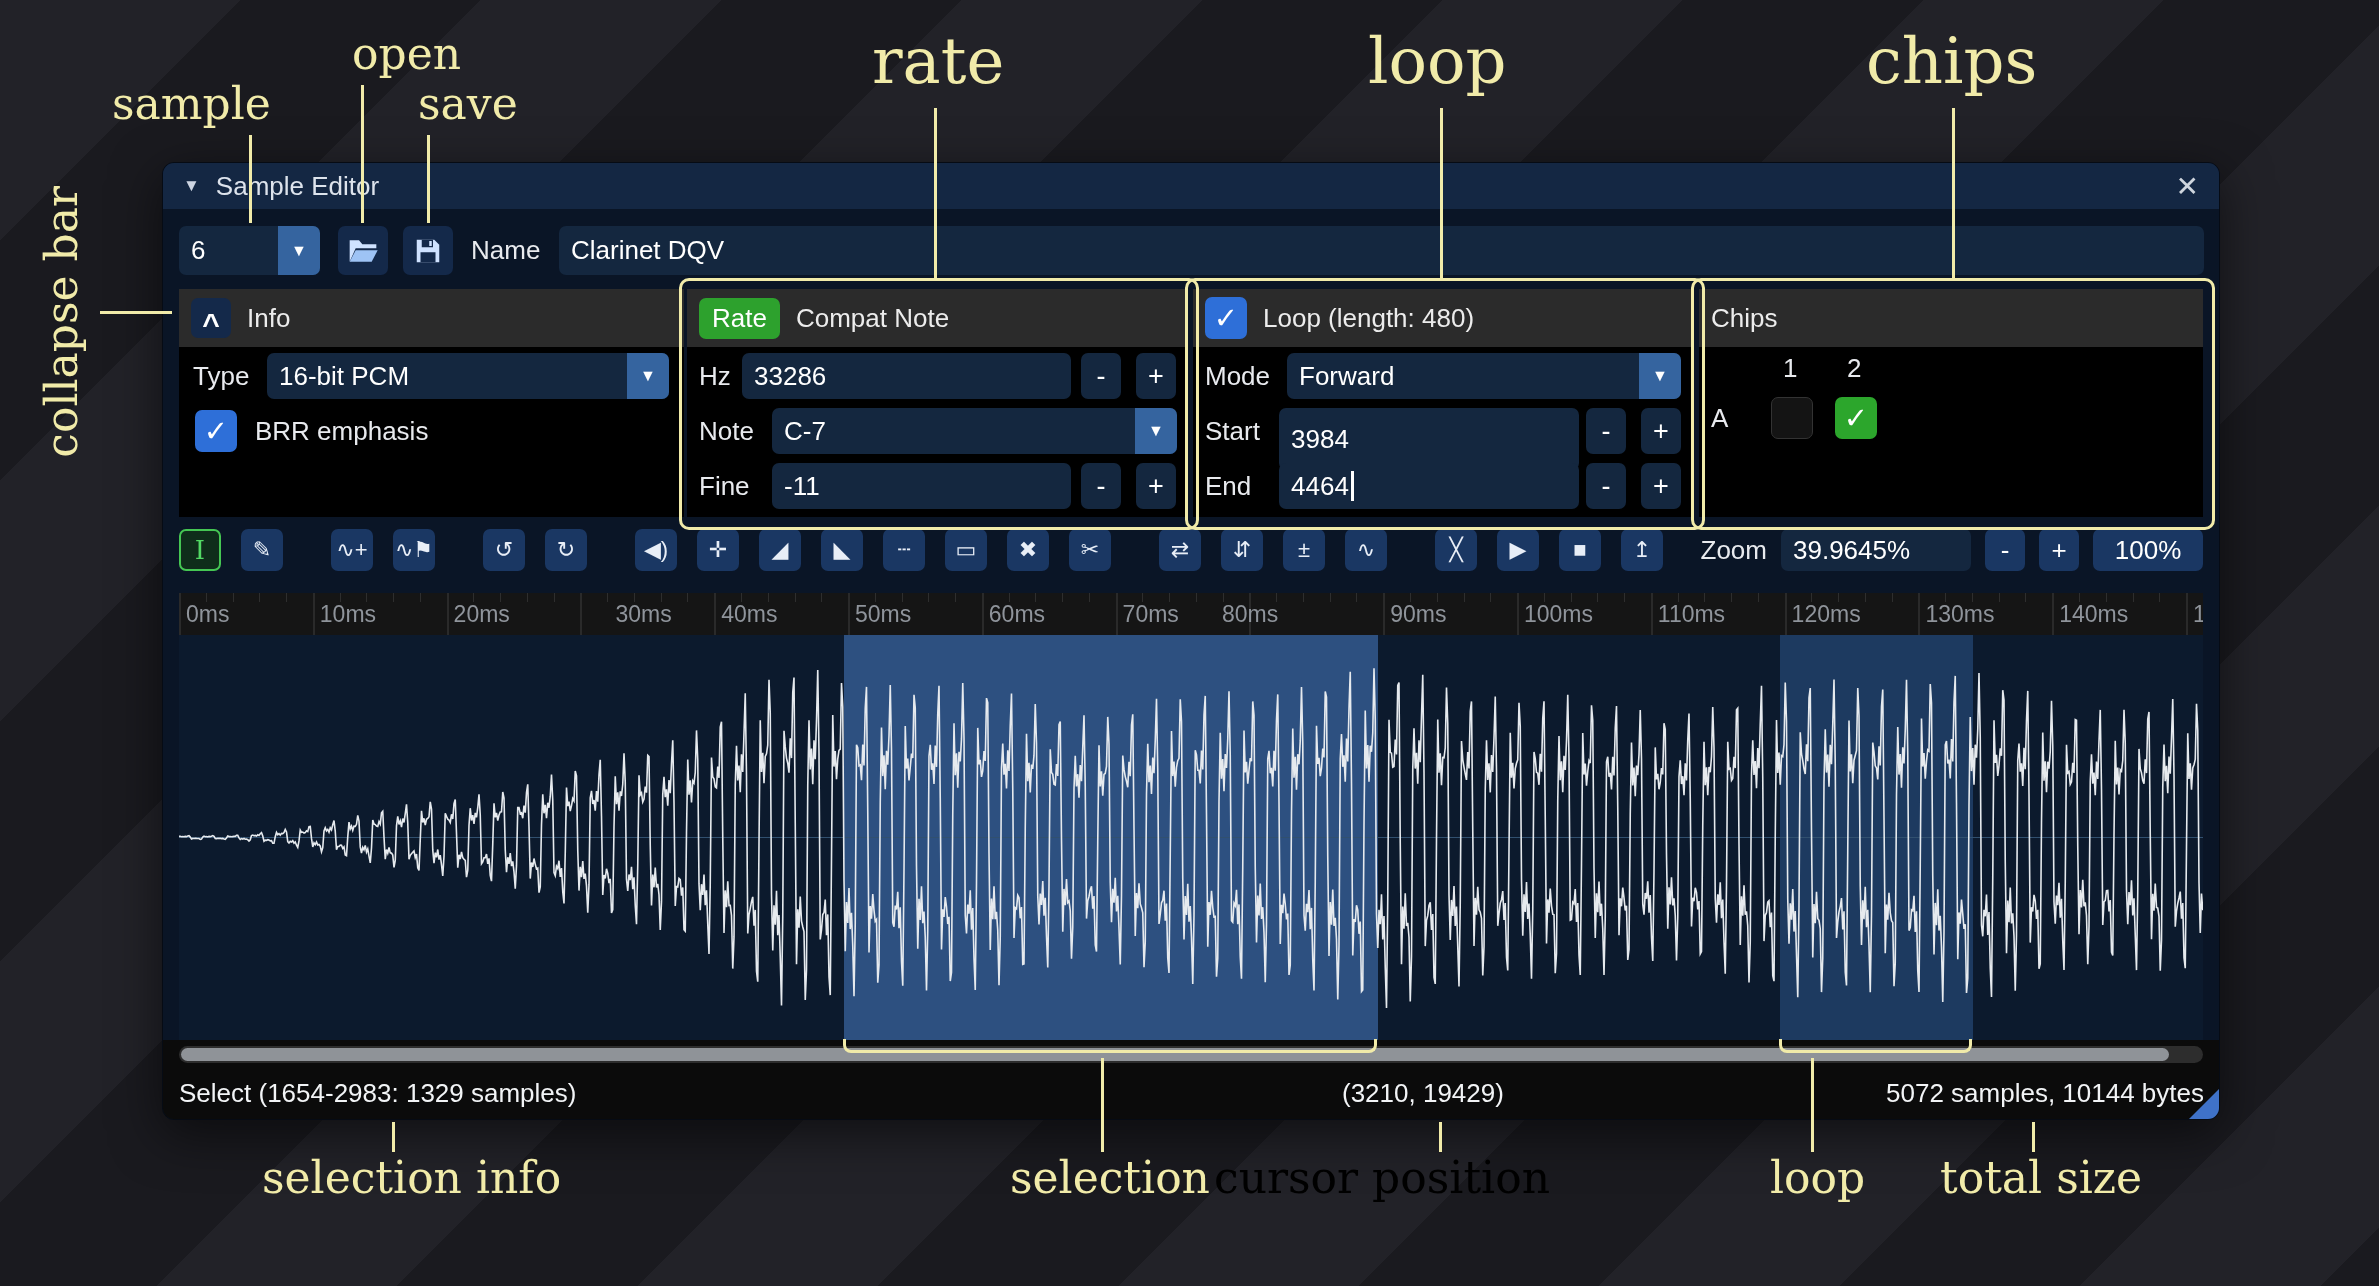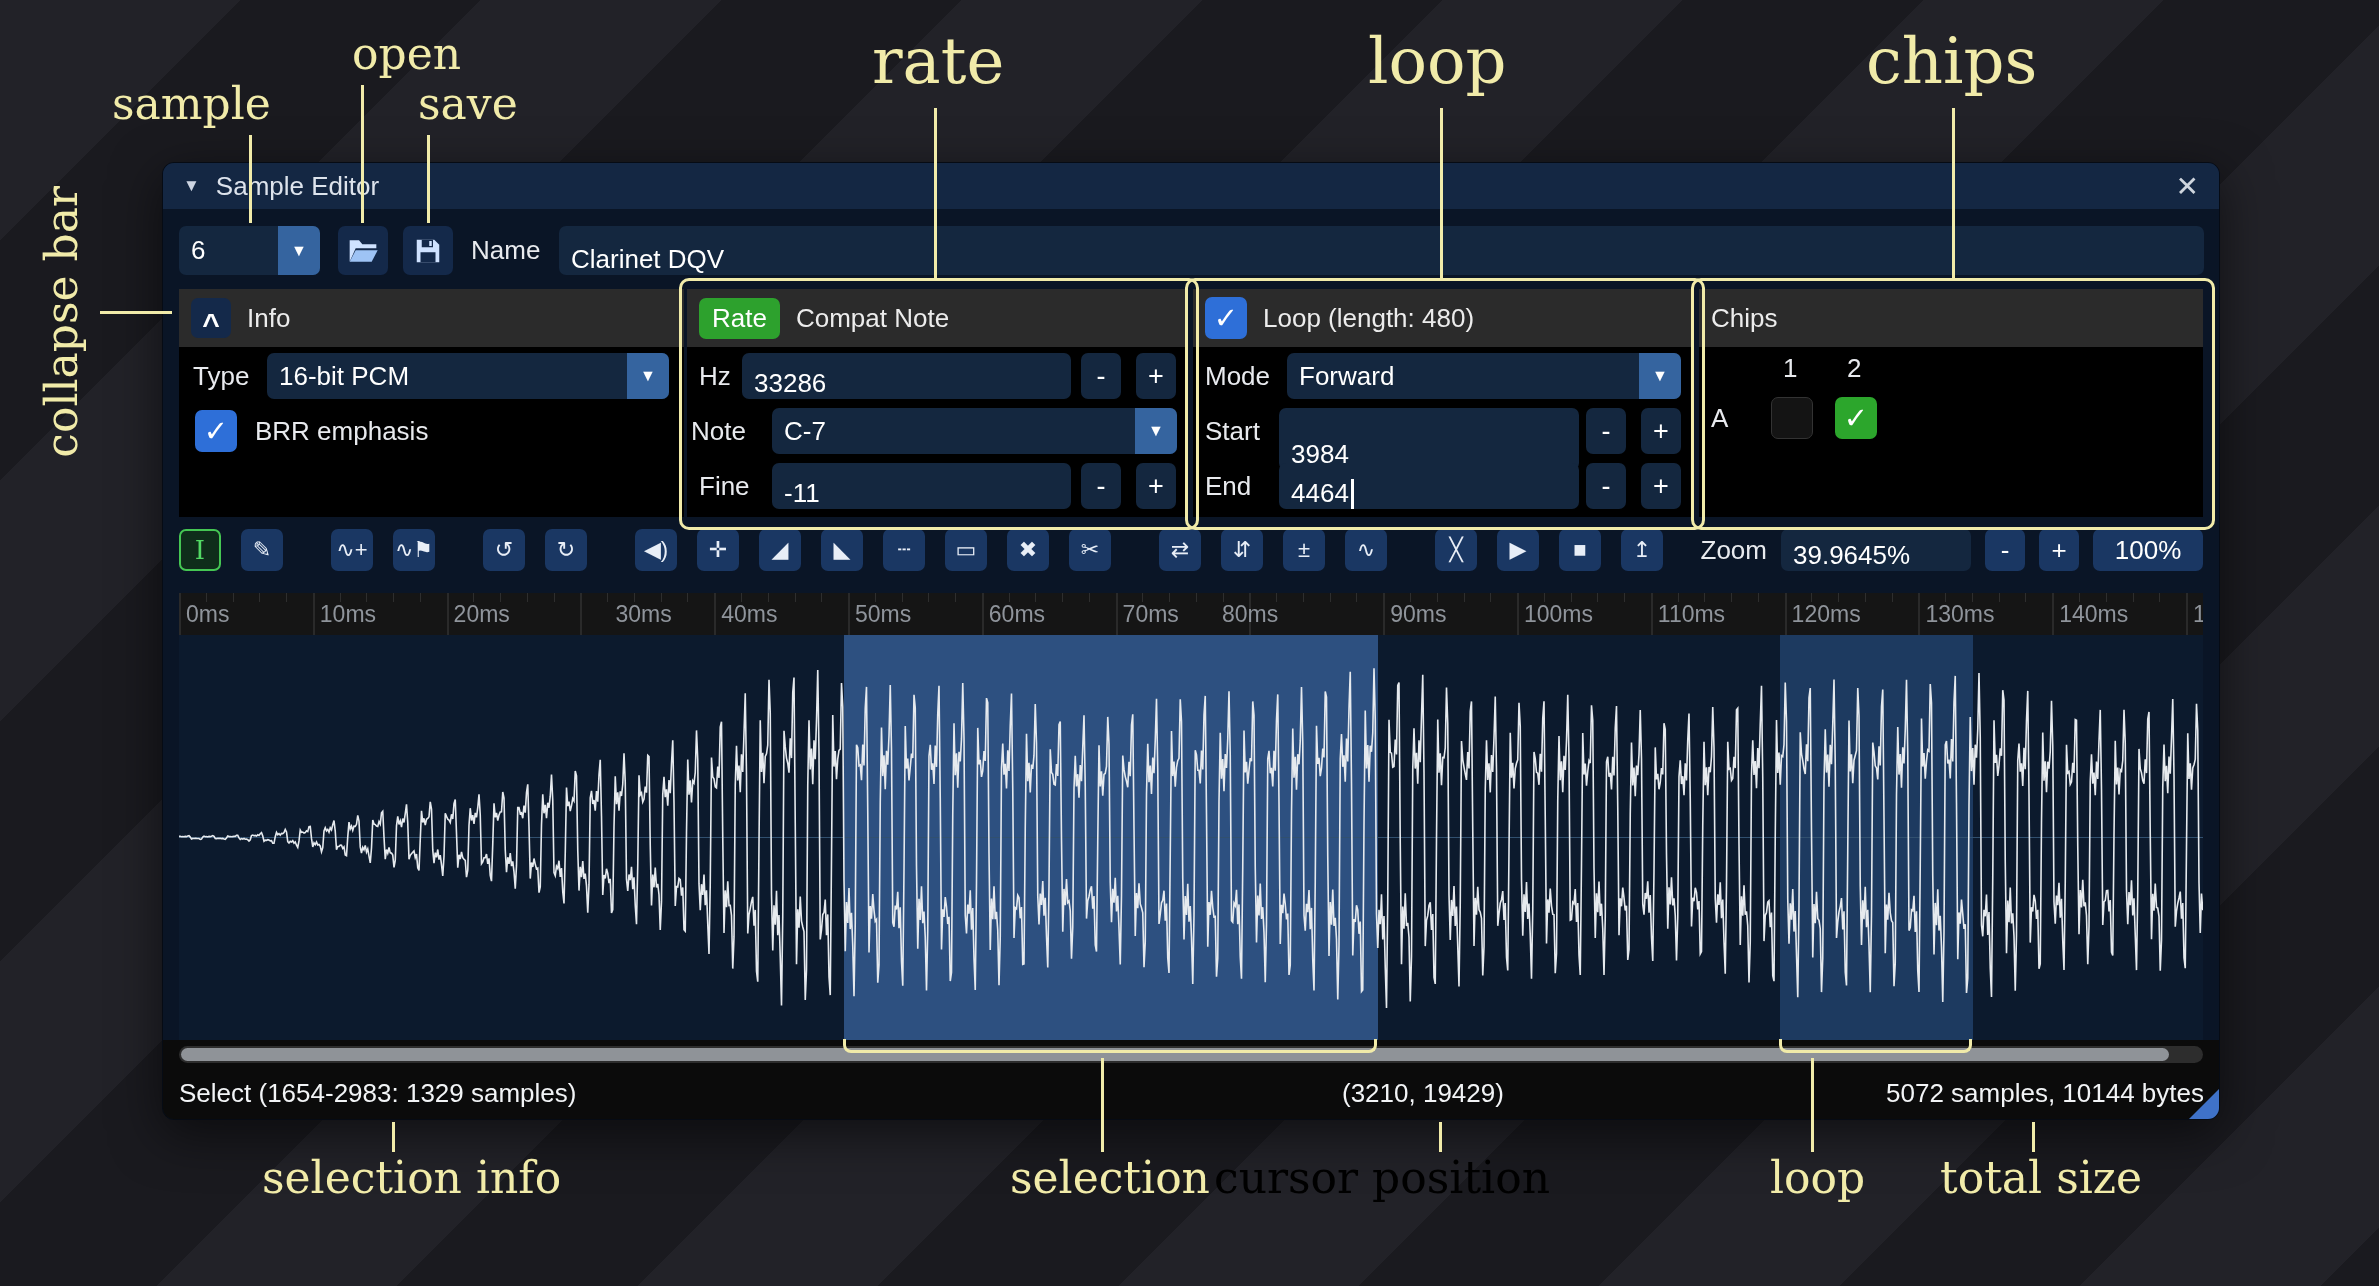--- a/index.html
+++ b/index.html
@@ -12,21 +12,21 @@
   
   .window{position:absolute;left:162px;top:162px;width:2056px;height:956px;
     background:#0a1526;border-radius:12px;overflow:hidden;
     box-shadow:0 14px 50px rgba(0,0,0,.55);border:1px solid #060b14;}
   .titlebar{position:absolute;left:0;top:0;right:0;height:46px;background:#142743;
     display:flex;align-items:center;padding:0 20px;color:#dde3ec;font-size:26px;}
   .title-collapse{font-size:17px;margin-right:16px;color:#cdd5e2;}
   .close{margin-left:auto;font-size:28px;color:#cfd5dd;}
   
   .input{position:absolute;background:#14273f;border-radius:7px;color:#fff;font-size:26px;
-    display:flex;align-items:flex-end;padding:0 12px;box-sizing:border-box;}
+    display:flex;align-items:center;padding:0 12px;box-sizing:border-box;}
   .dd{position:absolute;height:46px;background:#14273f;border-radius:7px;display:flex;align-items:stretch;}
   .dd-value{flex:1;display:flex;align-items:center;padding:0 12px;color:#fff;font-size:26px;white-space:nowrap;}
   .dd-arrow{width:42px;background:#35649f;border-radius:0 7px 7px 0;display:flex;align-items:center;justify-content:center;color:#fff;font-size:16px;}
   .smallbtn{position:absolute;width:40px;height:46px;background:#14273f;border-radius:7px;color:#fff;
     font-size:27px;display:flex;align-items:center;justify-content:center;}
   .cb{width:42px;height:42px;border-radius:7px;display:flex;align-items:center;justify-content:center;
     font-size:29px;color:#fff;box-sizing:border-box;}
   .cb.blue{background:#2e6fd8;}
   .cb.green{background:#2ca62c;}
   .cb.off{background:#141414;border:1px solid #333;}
@@ -143,21 +143,21 @@
       <span>Compat Note</span>
     </div>
     <div class="pbody">
       <div class="plabel" style="left:12px;top:6px">Hz</div>
       <div class="input" style="left:55px;top:6px;width:329px;height:46px">
         <span>33286</span>
       </div>
       <div class="smallbtn" style="left:394px;top:6px">-</div>
       <div class="smallbtn" style="left:449px;top:6px">+</div>
 
-      <div class="plabel" style="left:4px;top:61px">Note</div>
+      <div class="plabel" style="left:12px;top:61px">Note</div>
       <div class="dd" style="left:85px;top:61px;width:405px">
         <span class="dd-value">C-7</span>
         <span class="dd-arrow">▼</span>
       </div>
 
       <div class="plabel" style="left:12px;top:116px">Fine</div>
       <div class="input" style="left:85px;top:116px;width:299px;height:46px">
         <span>-11</span>
       </div>
       <div class="smallbtn" style="left:394px;top:116px">-</div>

